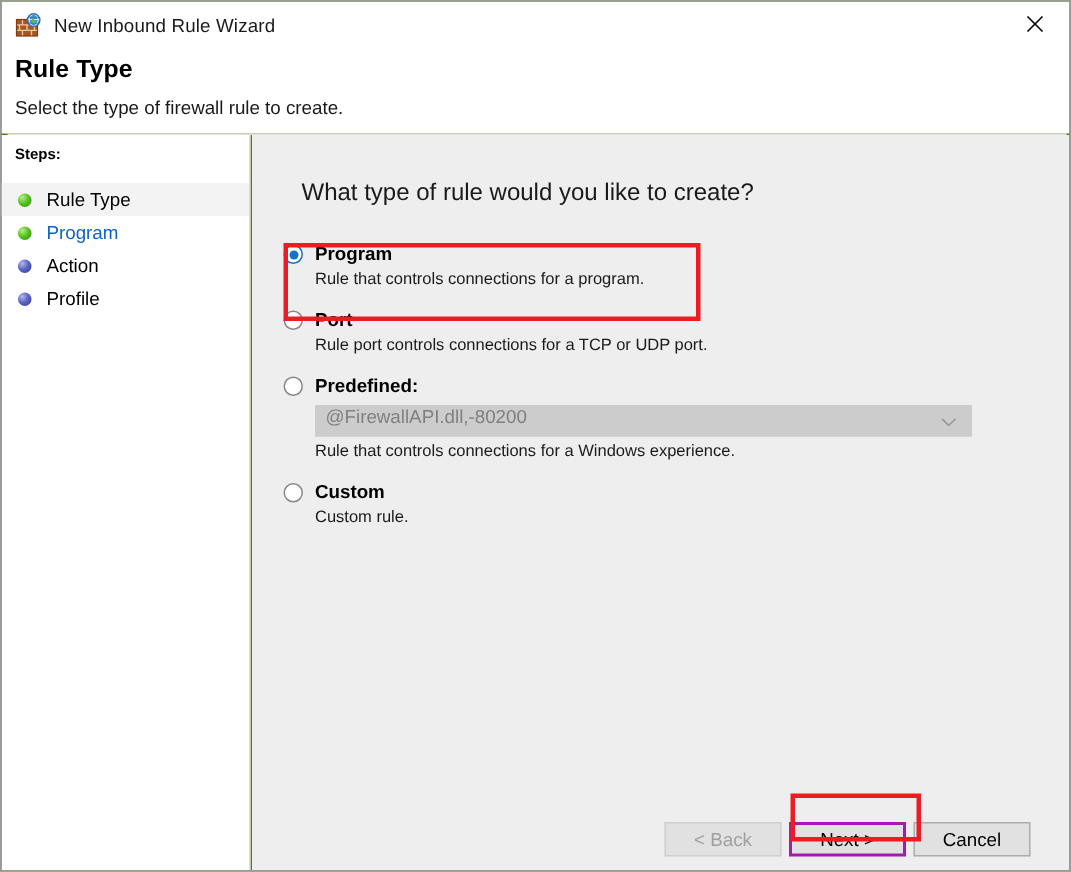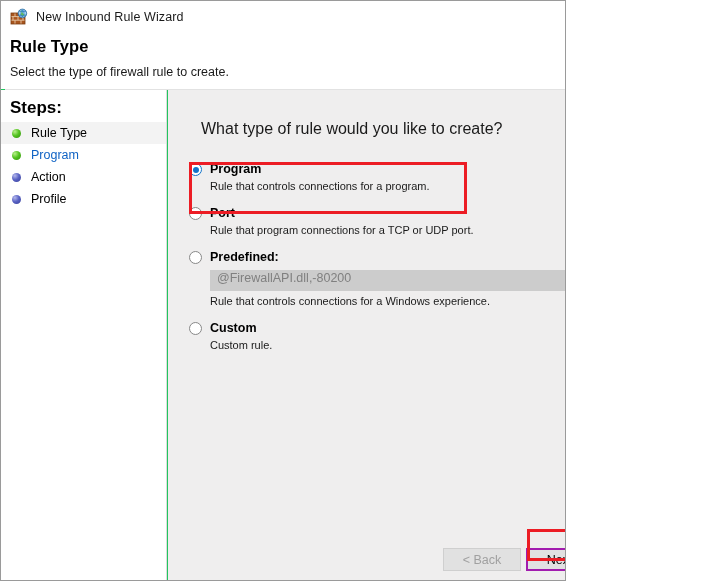--- a/index.html
+++ b/index.html
@@ -11,25 +11,25 @@
     height: 581px;
     background: #ffffff;
     font-family: "Liberation Sans", sans-serif;
     font-size: 12px;
     color: #000000;
     overflow: hidden;
   }
 
   #window {
     position: relative;
-    width: 566px;
+    width: 714px;
     height: 581px;
     box-sizing: border-box;
     border: 1px solid #9a9a9a;
-    background: #22c55e;
+    background: #4d7c0f;
     overflow: hidden;
   }
 
   
   #titlebar {
     position: absolute;
     left: 0; top: 0;
     width: 712px;
     height: 31px;
     background: #ffffff;
@@ -99,21 +99,21 @@
     left: 0; top: 89px;
     width: 166px;
     height: 491px;
     background: #ffffff;
     border-right: 1px solid #dcdcdc;
     box-sizing: border-box;
   }
   #steps-heading {
     position: absolute;
     left: 9px; top: 8px;
-    font-size: 17px;
+    font-size: 10px;
     font-weight: bold;
     color: #000000;
   }
   #steps-list {
     position: absolute;
     left: 0; top: 32px;
     width: 165px;
   }
   .step-item {
     position: relative;
@@ -385,21 +385,21 @@
           <span class="option-title">Program</span>
         </div>
         <div class="option-desc">Rule that controls connections for a program.</div>
       </div>
 
       <div class="option-block" style="margin-bottom:14px;">
         <div class="option-row">
           <span class="radio"></span>
           <span class="option-title">Port</span>
         </div>
-        <div class="option-desc">Rule that program connections for a TCP or UDP port.</div>
+        <div class="option-desc">Rule port controls connections for a TCP or UDP port.</div>
       </div>
 
       <div class="option-block" style="margin-bottom:14px;">
         <div class="option-row">
           <span class="radio"></span>
           <span class="option-title">Predefined:</span>
         </div>
         <div id="predefined-combo">
           <span id="predefined-combo-text">@FirewallAPI.dll,-80200</span>
           <span id="predefined-combo-arrow">

